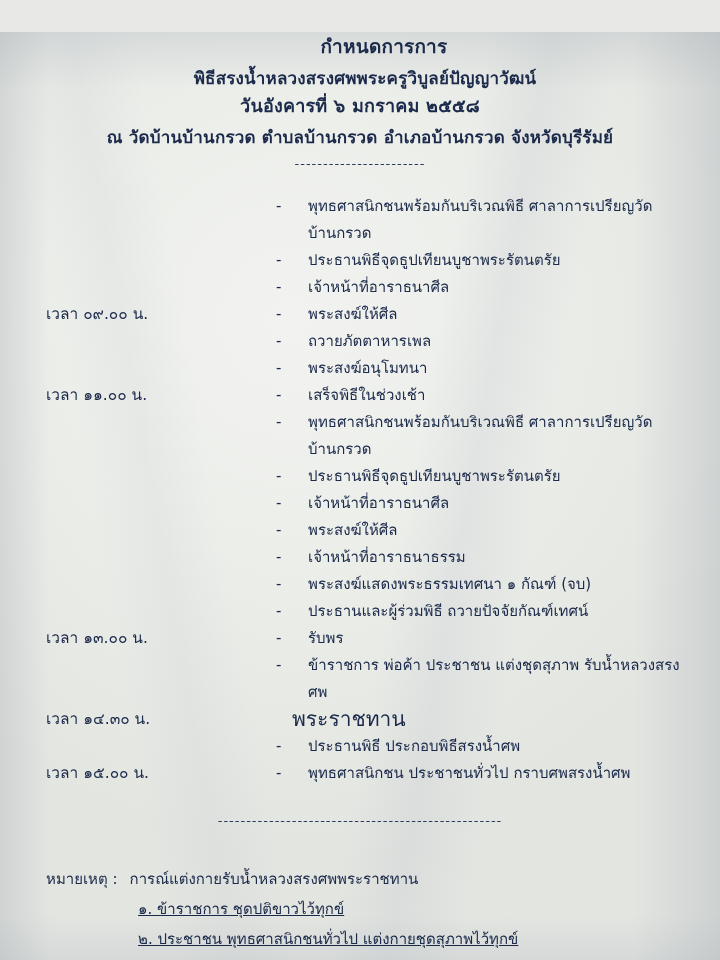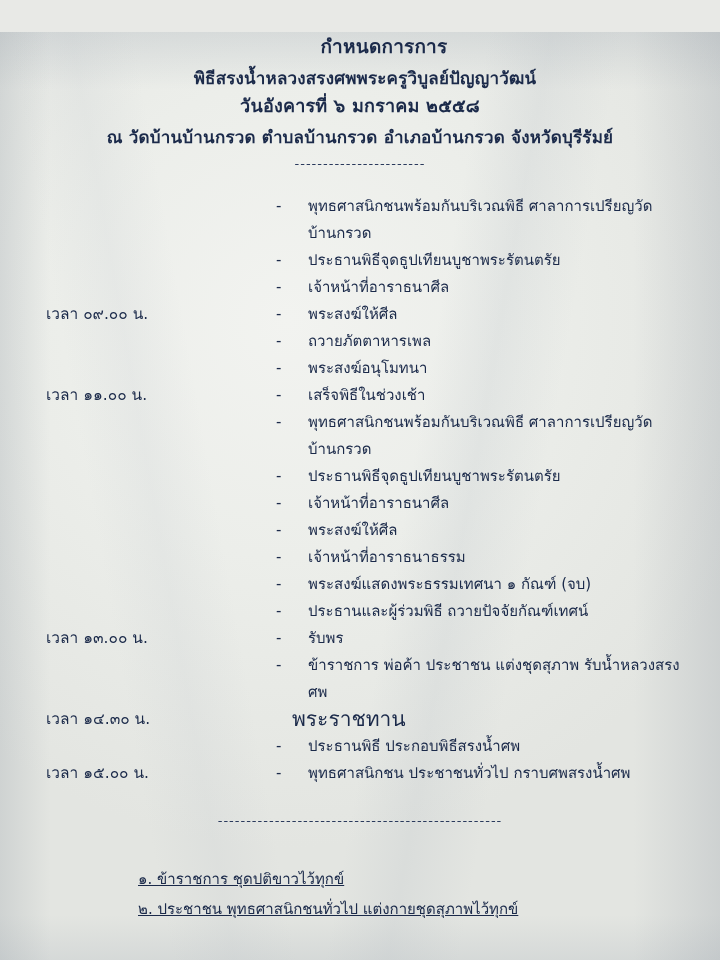--- a/index.html
+++ b/index.html
@@ -247,18 +247,22 @@
             <span class="item-text">พุทธศาสนิกชน ประชาชนทั่วไป กราบศพสรงน้ำศพ</span>
           </div>
         </div>
       </div>
 
     </div>
 
     <div class="divider-wide">--------------------------------------------------</div>
 
     <div class="notes">
+      <div class="notes-head">
+        <span class="notes-label">หมายเหตุ :</span>
+        <span class="notes-title">การณ์แต่งกายรับน้ำหลวงสรงศพพระราชทาน</span>
+      </div>
       <div class="note-item">๑. ข้าราชการ  ชุดปติขาวไว้ทุกข์</div>
       <div class="note-item">๒. ประชาชน พุทธศาสนิกชนทั่วไป แต่งกายชุดสุภาพไว้ทุกข์</div>
     </div>
 
   </div>
 </div>
 
 </body></html>

